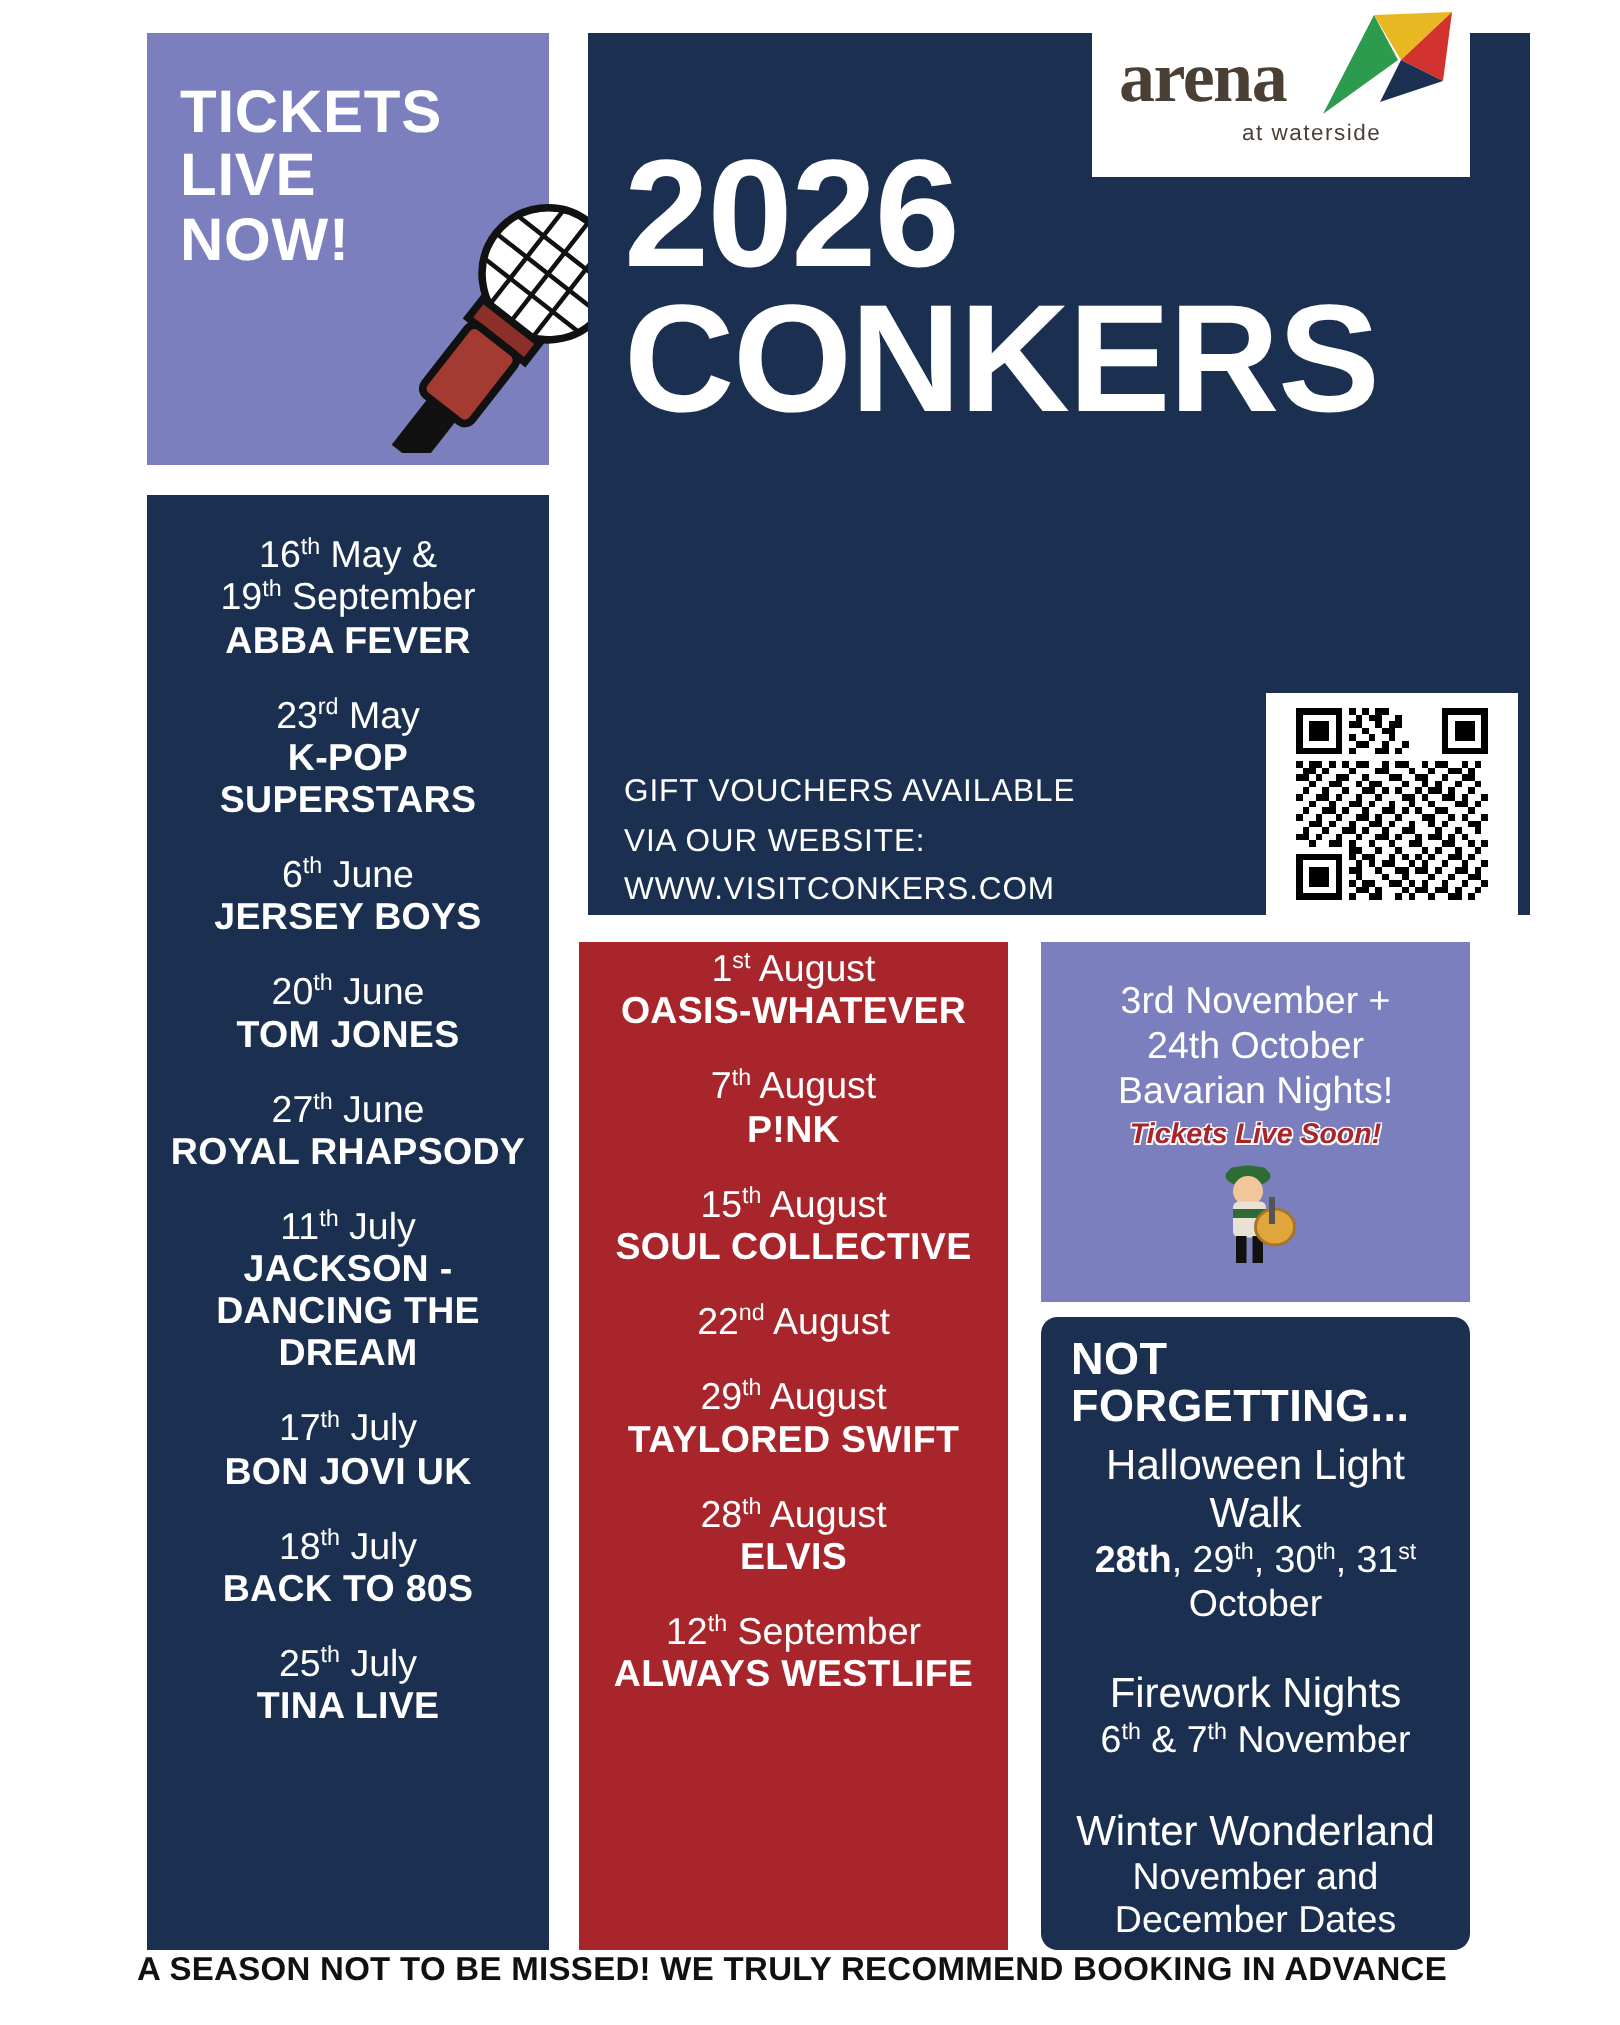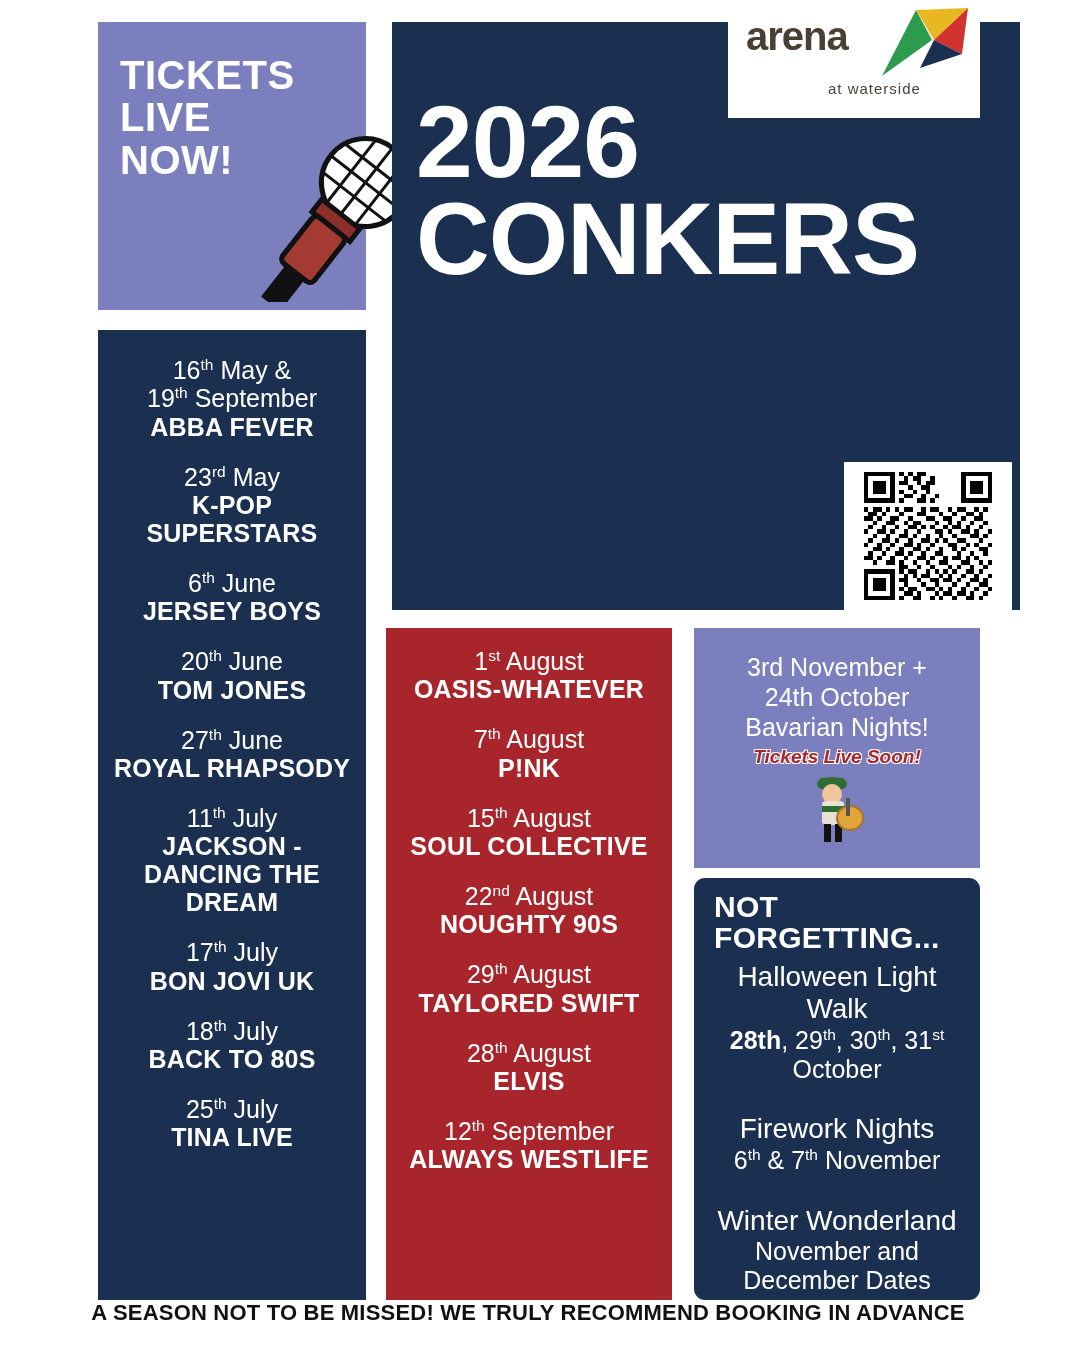--- a/index.html
+++ b/index.html
@@ -42,38 +42,38 @@
     position: absolute; right: 8px; top: 440px; width: 168px; height: 148px;
     background: #ffffff; display: flex; align-items: center; justify-content: center;
   }
 
   
   .logo-box {
     position: absolute; left: 728px; top: 0px; width: 252px; height: 118px;
     background: #ffffff; display: block;
   }
   .logo-word {
-    position: absolute; left: 18px; top: 14px;
-    font-size: 40px; font-weight: bold; color: #4a3f35; letter-spacing: -1px;
+    position: absolute; left: 18px; top: 24px;
+    font-size: 48px; font-weight: bold; color: #4a3f35; letter-spacing: -1px; font-family: Liberation Serif, serif;
   }
   .logo-sub {
     position: absolute; left: 100px; top: 80px;
     font-size: 15px; color: #4a3f35; letter-spacing: 1px;
   }
   .logo-mark { position: absolute; left: 148px; top: 6px; width: 96px; height: 76px; }
 
   
   .col-left {
     position: absolute; left: 98px; top: 330px; width: 268px; height: 970px;
     background: #1b3050; color: #fff; text-align: center; padding-top: 26px;
   }
   
   .col-mid {
     position: absolute; left: 386px; top: 628px; width: 286px; height: 672px;
-    background: #a8252b; color: #fff; text-align: center; padding-top: 19px;
+    background: #a8252b; color: #fff; text-align: center; padding-top: 4px;
   }
   
   .box-bav {
     position: absolute; left: 694px; top: 628px; width: 286px; height: 240px;
     background: #7b7fbd; color: #fff; text-align: center; padding-top: 24px;
   }
   
   .box-nf {
     position: absolute; left: 694px; top: 878px; width: 286px; height: 422px;
     background: #1b3050; color: #fff; text-align: center; padding: 14px 10px 0 10px; border-radius: 11px;
@@ -136,20 +136,25 @@
         <rect x="90" y="114" width="40" height="58" rx="6" fill="#a33b33" stroke="#111" stroke-width="5"></rect>
         <rect x="98" y="172" width="24" height="40" fill="#111"></rect>
       </g>
     </svg>
   </div>
 
   <div class="hero">
     <div class="hero-title">
       <span class="l1">2026</span>
       <span class="l2">CONKERS</span>
+    </div>
+    <div class="hero-sub">
+      <div>GIFT VOUCHERS AVAILABLE</div>
+      <div>VIA OUR WEBSITE:</div>
+      <div>WWW.VISITCONKERS.COM</div>
     </div>
     <div class="qr-wrap">
       <svg width="128" height="128" viewBox="0 0 29 29" shape-rendering="crispEdges">
         <rect width="29" height="29" fill="#fff"></rect>
         <g fill="#000">
           <rect x="0" y="0" width="7" height="1"></rect>
             <rect x="0" y="6" width="7" height="1"></rect>
           <rect x="0" y="0" width="1" height="7"></rect>
             <rect x="6" y="0" width="1" height="7"></rect>
           <rect x="2" y="2" width="3" height="3"></rect>
@@ -426,21 +431,20 @@
     <div class="ev">
       <div class="date">7<sup>th</sup> August</div>
       <div class="name">P!NK</div>
     </div>
     <div class="ev">
       <div class="date">15<sup>th</sup> August</div>
       <div class="name">SOUL COLLECTIVE</div>
     </div>
     <div class="ev">
       <div class="date">22<sup>nd</sup> August</div>
-      <div class="name">NOUGHTY 90S</div>
     </div>
     <div class="ev">
       <div class="date">29<sup>th</sup> August</div>
       <div class="name">TAYLORED SWIFT</div>
     </div>
     <div class="ev">
       <div class="date">28<sup>th</sup> August</div>
       <div class="name">ELVIS</div>
     </div>
     <div class="ev">

